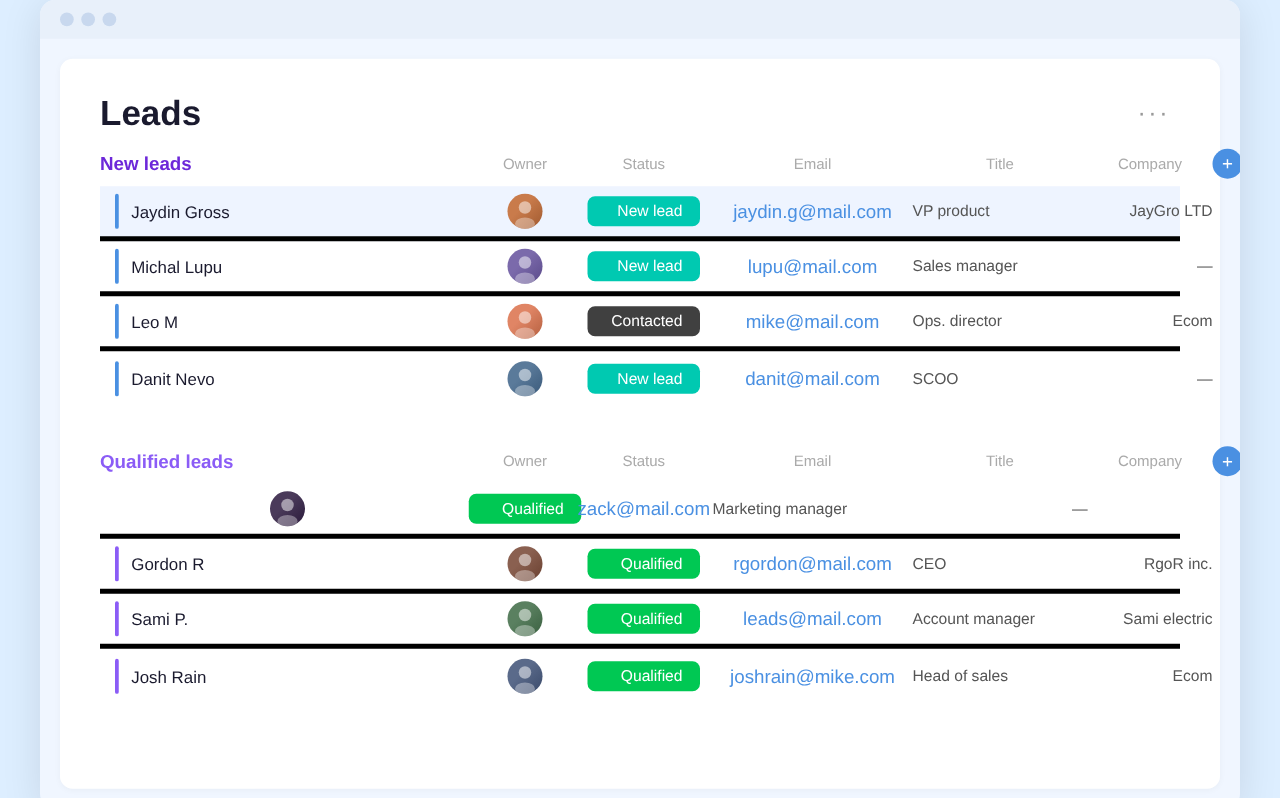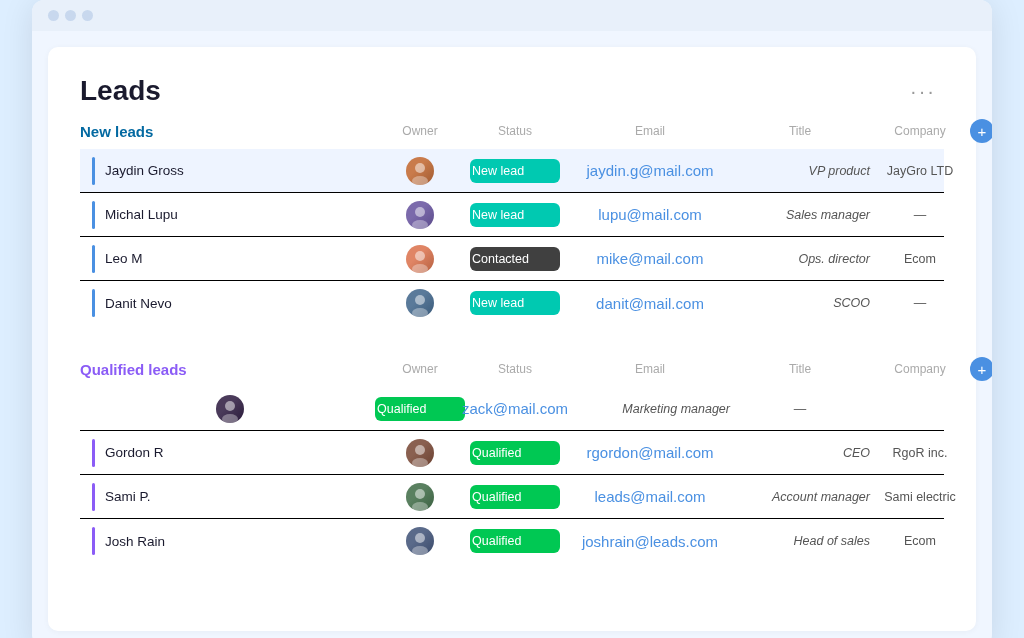--- a/index.html
+++ b/index.html
@@ -61,21 +61,21 @@
     .section-header {
       display: grid;
       grid-template-columns: 300px 80px 110px 160px 140px 100px 32px;
       align-items: center;
       margin-bottom: 6px;
     }
     .section-title {
       font-size: 15px;
       font-weight: 600;
     }
-    .section-title.blue { color: #0369a1; }
+    .section-title.blue { color: #6d28d9; }
     .section-title.purple { color: #8b5cf6; }
     .col-header {
       font-size: 12px;
       color: #aaa;
       font-weight: 400;
       text-align: center;
     }
     .add-btn {
       width: 24px; height: 24px;
       border-radius: 50%;
@@ -85,21 +85,21 @@
       color: #fff;
       font-size: 15px;
       display: flex;
       align-items: center;
       justify-content: center;
     }
     .table-row {
       display: grid;
       grid-template-columns: 300px 80px 110px 160px 140px 100px 32px;
       align-items: center;
-      border-bottom: 1px solid #000000;
+      border-bottom: 4px solid #000000;
       min-height: 44px;
     }
     .table-row:last-child { border-bottom: none; }
     .table-row.highlighted { background: #eef4ff; }
     .lead-name {
       font-size: 13.5px;
       color: #1a1a2e;
       font-weight: 400;
       padding-left: 12px;
       display: flex;
@@ -119,44 +119,43 @@
       display: flex;
       align-items: center;
       justify-content: center;
     }
     .status-cell {
       display: flex;
       align-items: center;
       justify-content: center;
     }
     .status-badge {
-      padding: 5px 2px;
+      padding: 5px 14px;
       border-radius: 6px;
       font-size: 12.5px;
       font-weight: 500;
       color: #fff;
       min-width: 90px;
-      text-align: left;
+      text-align: right;
     }
     .badge-newlead { background: #00c9b1; }
     .badge-contacted { background: #404040; }
     .badge-qualified { background: #00c853; }
     .email-cell {
       text-align: center;
       font-size: 15px;
       color: #4a90e2;
     }
     .title-cell {
-      text-align: right;
+      text-align: left;
       font-size: 12.5px;
       color: #555;
-      font-style: italic;
     }
     .company-cell {
-      text-align: center;
+      text-align: right;
       font-size: 12.5px;
       color: #555;
     }
 
     
     .avatar-img {
       width: 28px; height: 28px;
       border-radius: 50%;
       font-size: 10px;
       font-weight: 700;
@@ -370,21 +369,21 @@
               <div class="avatar-img av-josh">
                 <svg width="28" height="28" viewBox="0 0 28 28" xmlns="http://www.w3.org/2000/svg">
       <circle cx="14" cy="11" r="5" fill="rgba(255,255,255,0.5)"></circle>
       <ellipse cx="14" cy="24" rx="8" ry="5" fill="rgba(255,255,255,0.35)"></ellipse>
     </svg>
               </div>
             </div>
             <div class="status-cell">
               <span class="status-badge badge-qualified">Qualified</span>
             </div>
-            <div class="email-cell">joshrain@leads.com</div>
+            <div class="email-cell">joshrain@mike.com</div>
             <div class="title-cell">Head of sales</div>
             <div class="company-cell">Ecom</div>
             <div></div>
           </div>
         </div>
     </div>
   </div>
 </div>
 
 </body></html>

